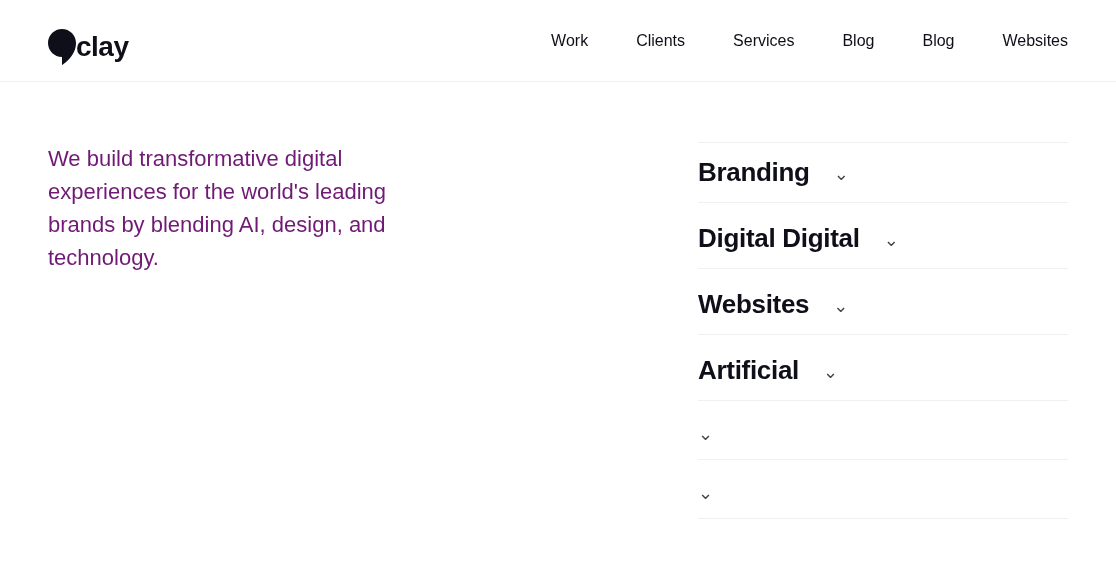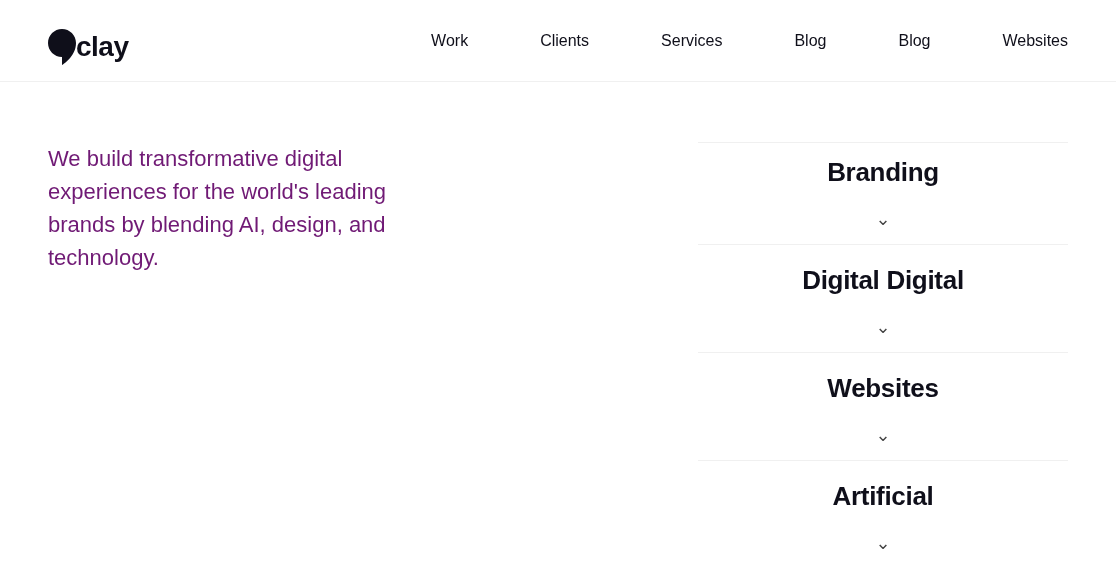--- a/index.html
+++ b/index.html
@@ -44,21 +44,21 @@
     .logo-text {
       font-size: 28px;
       font-weight: 600;
       letter-spacing: -0.5px;
       color: #0f0f1a;
     }
 
     nav {
       display: flex;
       align-items: center;
-      gap: 72px;
+      gap: 48px;
     }
 
     nav a {
       text-decoration: none;
       color: #0f0f1a;
       font-size: 16px;
       font-weight: 400;
     }
 
     
@@ -85,25 +85,24 @@
       flex: 1;
       display: flex;
       flex-direction: column;
       gap: 6px;
       padding-left: 280px;
     }
 
     .service-item {
       display: flex;
       align-items: center;
-      gap: 18px;
+      gap: 24px;
       padding: 14px 0;
       cursor: pointer;
       border-bottom: 1px solid #f0f0f0;
-      flex-direction: column;
     }
 
     .service-item:first-child {
       border-top: 1px solid #f0f0f0;
     }
 
     .service-label {
       font-size: 26px;
       font-weight: 700;
       color: #0f0f1a;

